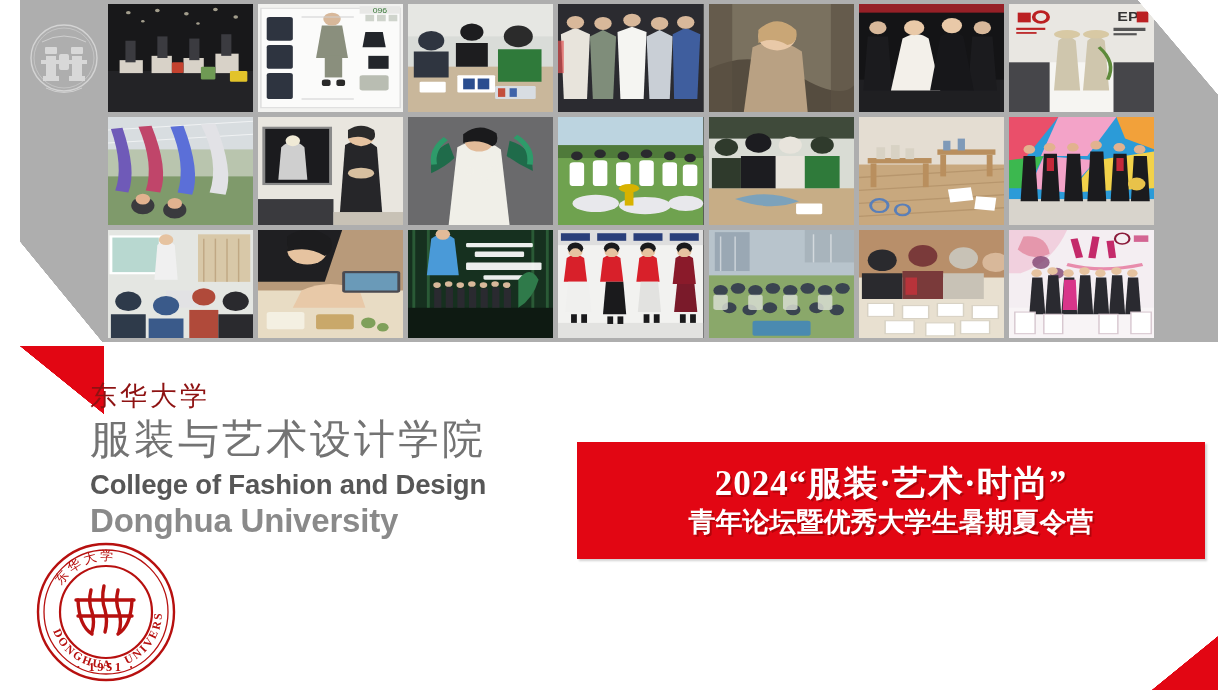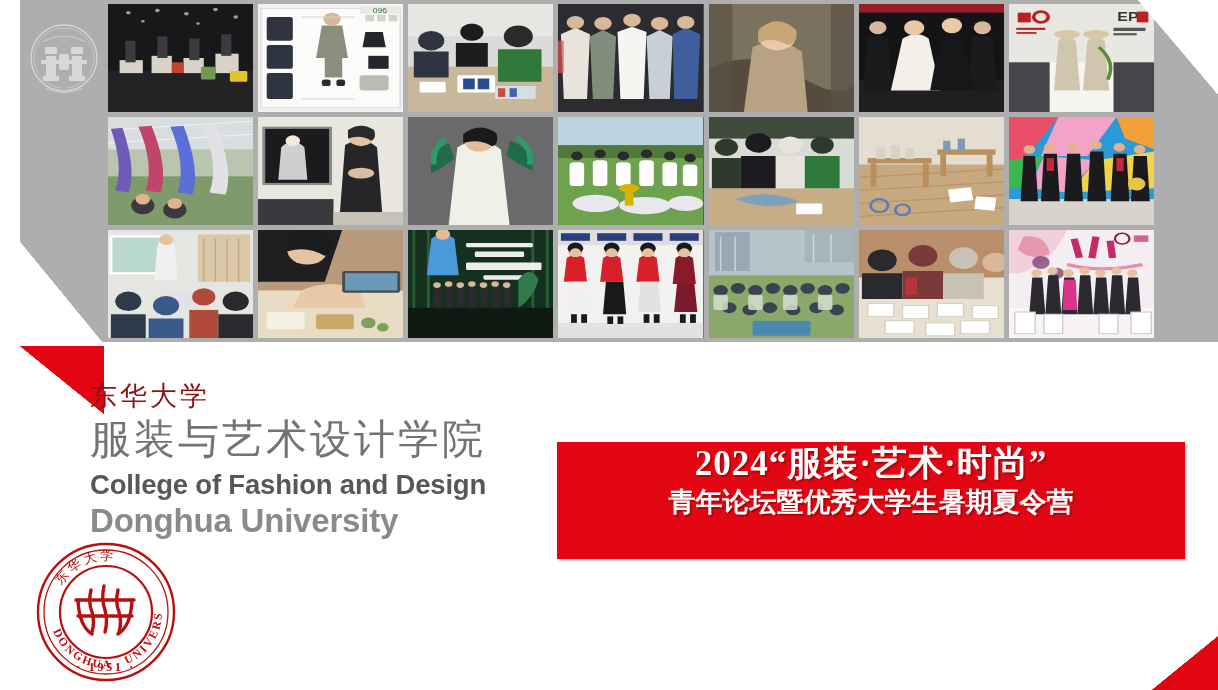--- a/index.html
+++ b/index.html
@@ -66,23 +66,23 @@
   }
   #org-en-2 {
     font-size:33px; font-weight:bold; color:#8a8a8a; letter-spacing:-0.2px;
     line-height:1.22;
   }
 
   #seal { position:absolute; left:12px; top:538px; width:148px; height:148px; }
 
   
   #event-banner {
-    position:absolute; left:537px; top:442px; width:628px; height:117px;
+    position:absolute; left:557px; top:442px; width:628px; height:117px;
     background:#e20613;
-    display:flex; flex-direction:column; align-items:center; 
+    display:flex; flex-direction:column; align-items:center; justify-content:center;
     box-shadow:2px 2px 2px rgba(0,0,0,.18);
   }
   .banner-line {
     font-family:"Liberation Serif", serif;
     color:#ffffff; font-weight:bold; white-space:nowrap;
     text-shadow:2px 2px 0 rgba(120,0,0,.45);
   }
   #banner-line-1 { font-size:35px; letter-spacing:1px; line-height:1.25; }
   #banner-line-2 { font-size:27px; letter-spacing:0px; line-height:1.25; }
 </style>

